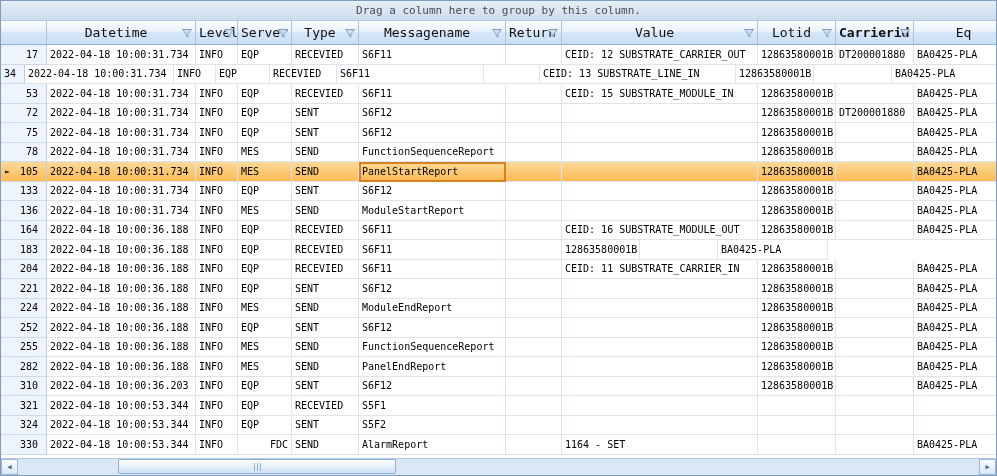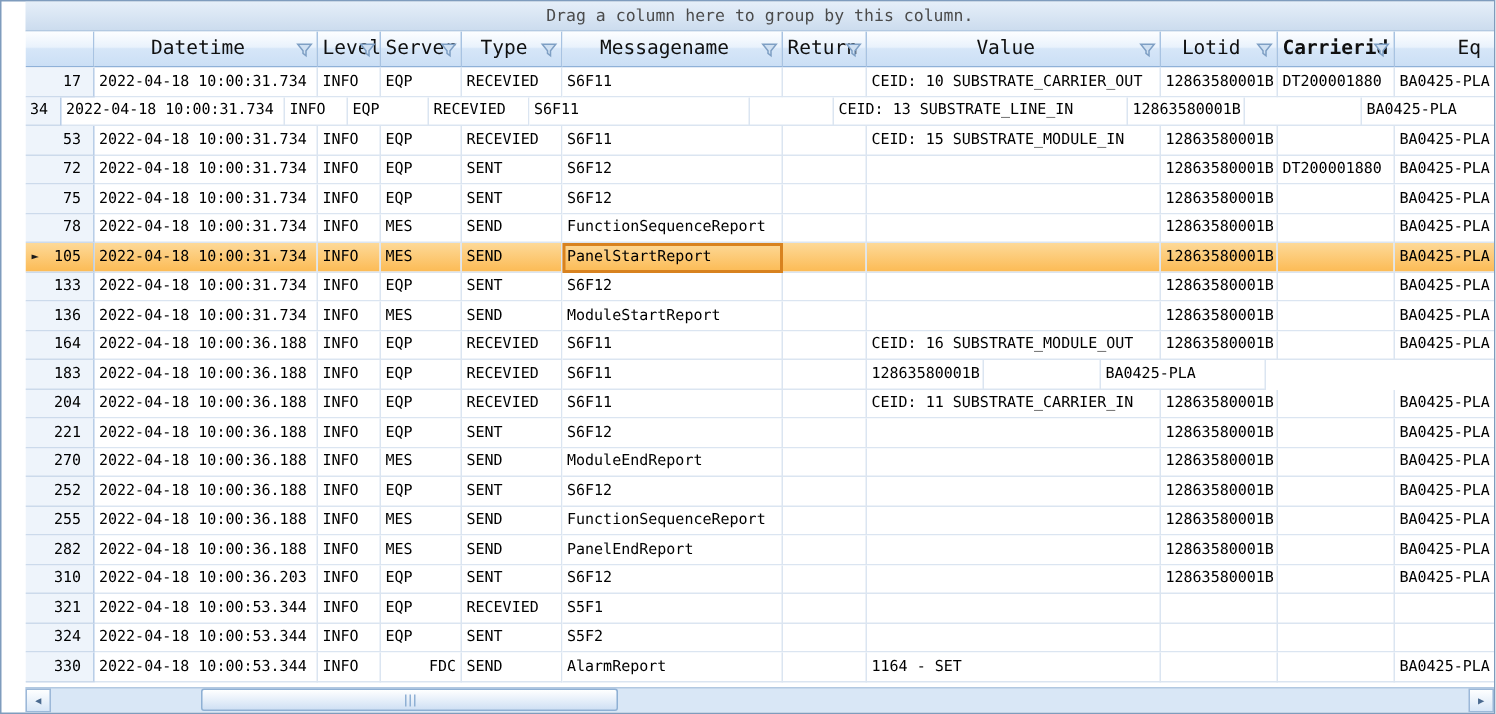--- a/index.html
+++ b/index.html
@@ -1,19 +1,19 @@
 <!DOCTYPE html>
 <html><head>
 <meta charset="utf-8">
 <style>
   html,body{margin:0;padding:0;background:#f0f0f0;}
   *{box-sizing:border-box;}
   body{font-family:"DejaVu Sans Mono","Liberation Mono",monospace;}
 
-  .grid{width:997px;height:476px;border:1px solid #7f9cbd;background:#fff;display:flex;flex-direction:column;overflow:hidden;padding-left:16px;}
+  .grid{width:997px;height:476px;border:1px solid #7f9cbd;background:#fff;display:flex;flex-direction:column;overflow:hidden;}
 
   .group-panel{height:20px;flex:0 0 auto;background:linear-gradient(#e6eff9,#ccdcee);border-bottom:1px solid #b3c9e1;
     display:flex;align-items:center;justify-content:center;color:#4b4b4b;font-size:11px;}
 
   .header-row{display:flex;height:24px;flex:0 0 auto;overflow:hidden;}
   .hcell{position:relative;flex:0 0 auto;display:flex;align-items:center;justify-content:center;font-size:13px;color:#101010;
     border-right:1px solid #a8c3e2;border-bottom:1px solid #8fb1d8;
     background:linear-gradient(#fdfeff 0%,#e9f2fc 45%,#d6e6f8 50%,#cbdff5 100%);}
   .hlabel{padding:0 13px 0 3px;white-space:nowrap;overflow:hidden;}
   .filter-icon{position:absolute;right:2px;top:6px;}
@@ -120,21 +120,21 @@
         <div class="cell" style="width: 67px;">
           <span>RECEVIED</span>
         </div>
         <div class="cell" style="width: 147px;">
           <span>S6F11</span>
         </div>
         <div class="cell" style="width: 56px;">
           <span></span>
         </div>
         <div class="cell" style="width: 196px;">
-          <span>CEID: 10 SUBSTRATE_CARRIER_OUT</span>
+          <span>CEID: 12 SUBSTRATE_CARRIER_OUT</span>
         </div>
         <div class="cell" style="width: 78px;">
           <span>12863580001B</span>
         </div>
         <div class="cell" style="width: 78px;">
           <span>DT200001880</span>
         </div>
         <div class="cell" style="width: 110px;">
           <span>BA0425-PLA</span>
         </div>
@@ -552,21 +552,21 @@
         </div>
         <div class="cell" style="width: 78px;">
           <span></span>
         </div>
         <div class="cell" style="width: 110px;">
           <span>BA0425-PLA</span>
         </div>
       </div>
       <div class="row">
         <div class="cell indicator" style="width: 46px;">
-          <span>270</span>
+          <span>224</span>
         </div>
         <div class="cell" style="width: 149px;">
           <span>2022-04-18 10:00:36.188</span>
         </div>
         <div class="cell" style="width: 42px;">
           <span>INFO</span>
         </div>
         <div class="cell" style="width: 54px;">
           <span>MES</span>
         </div>

